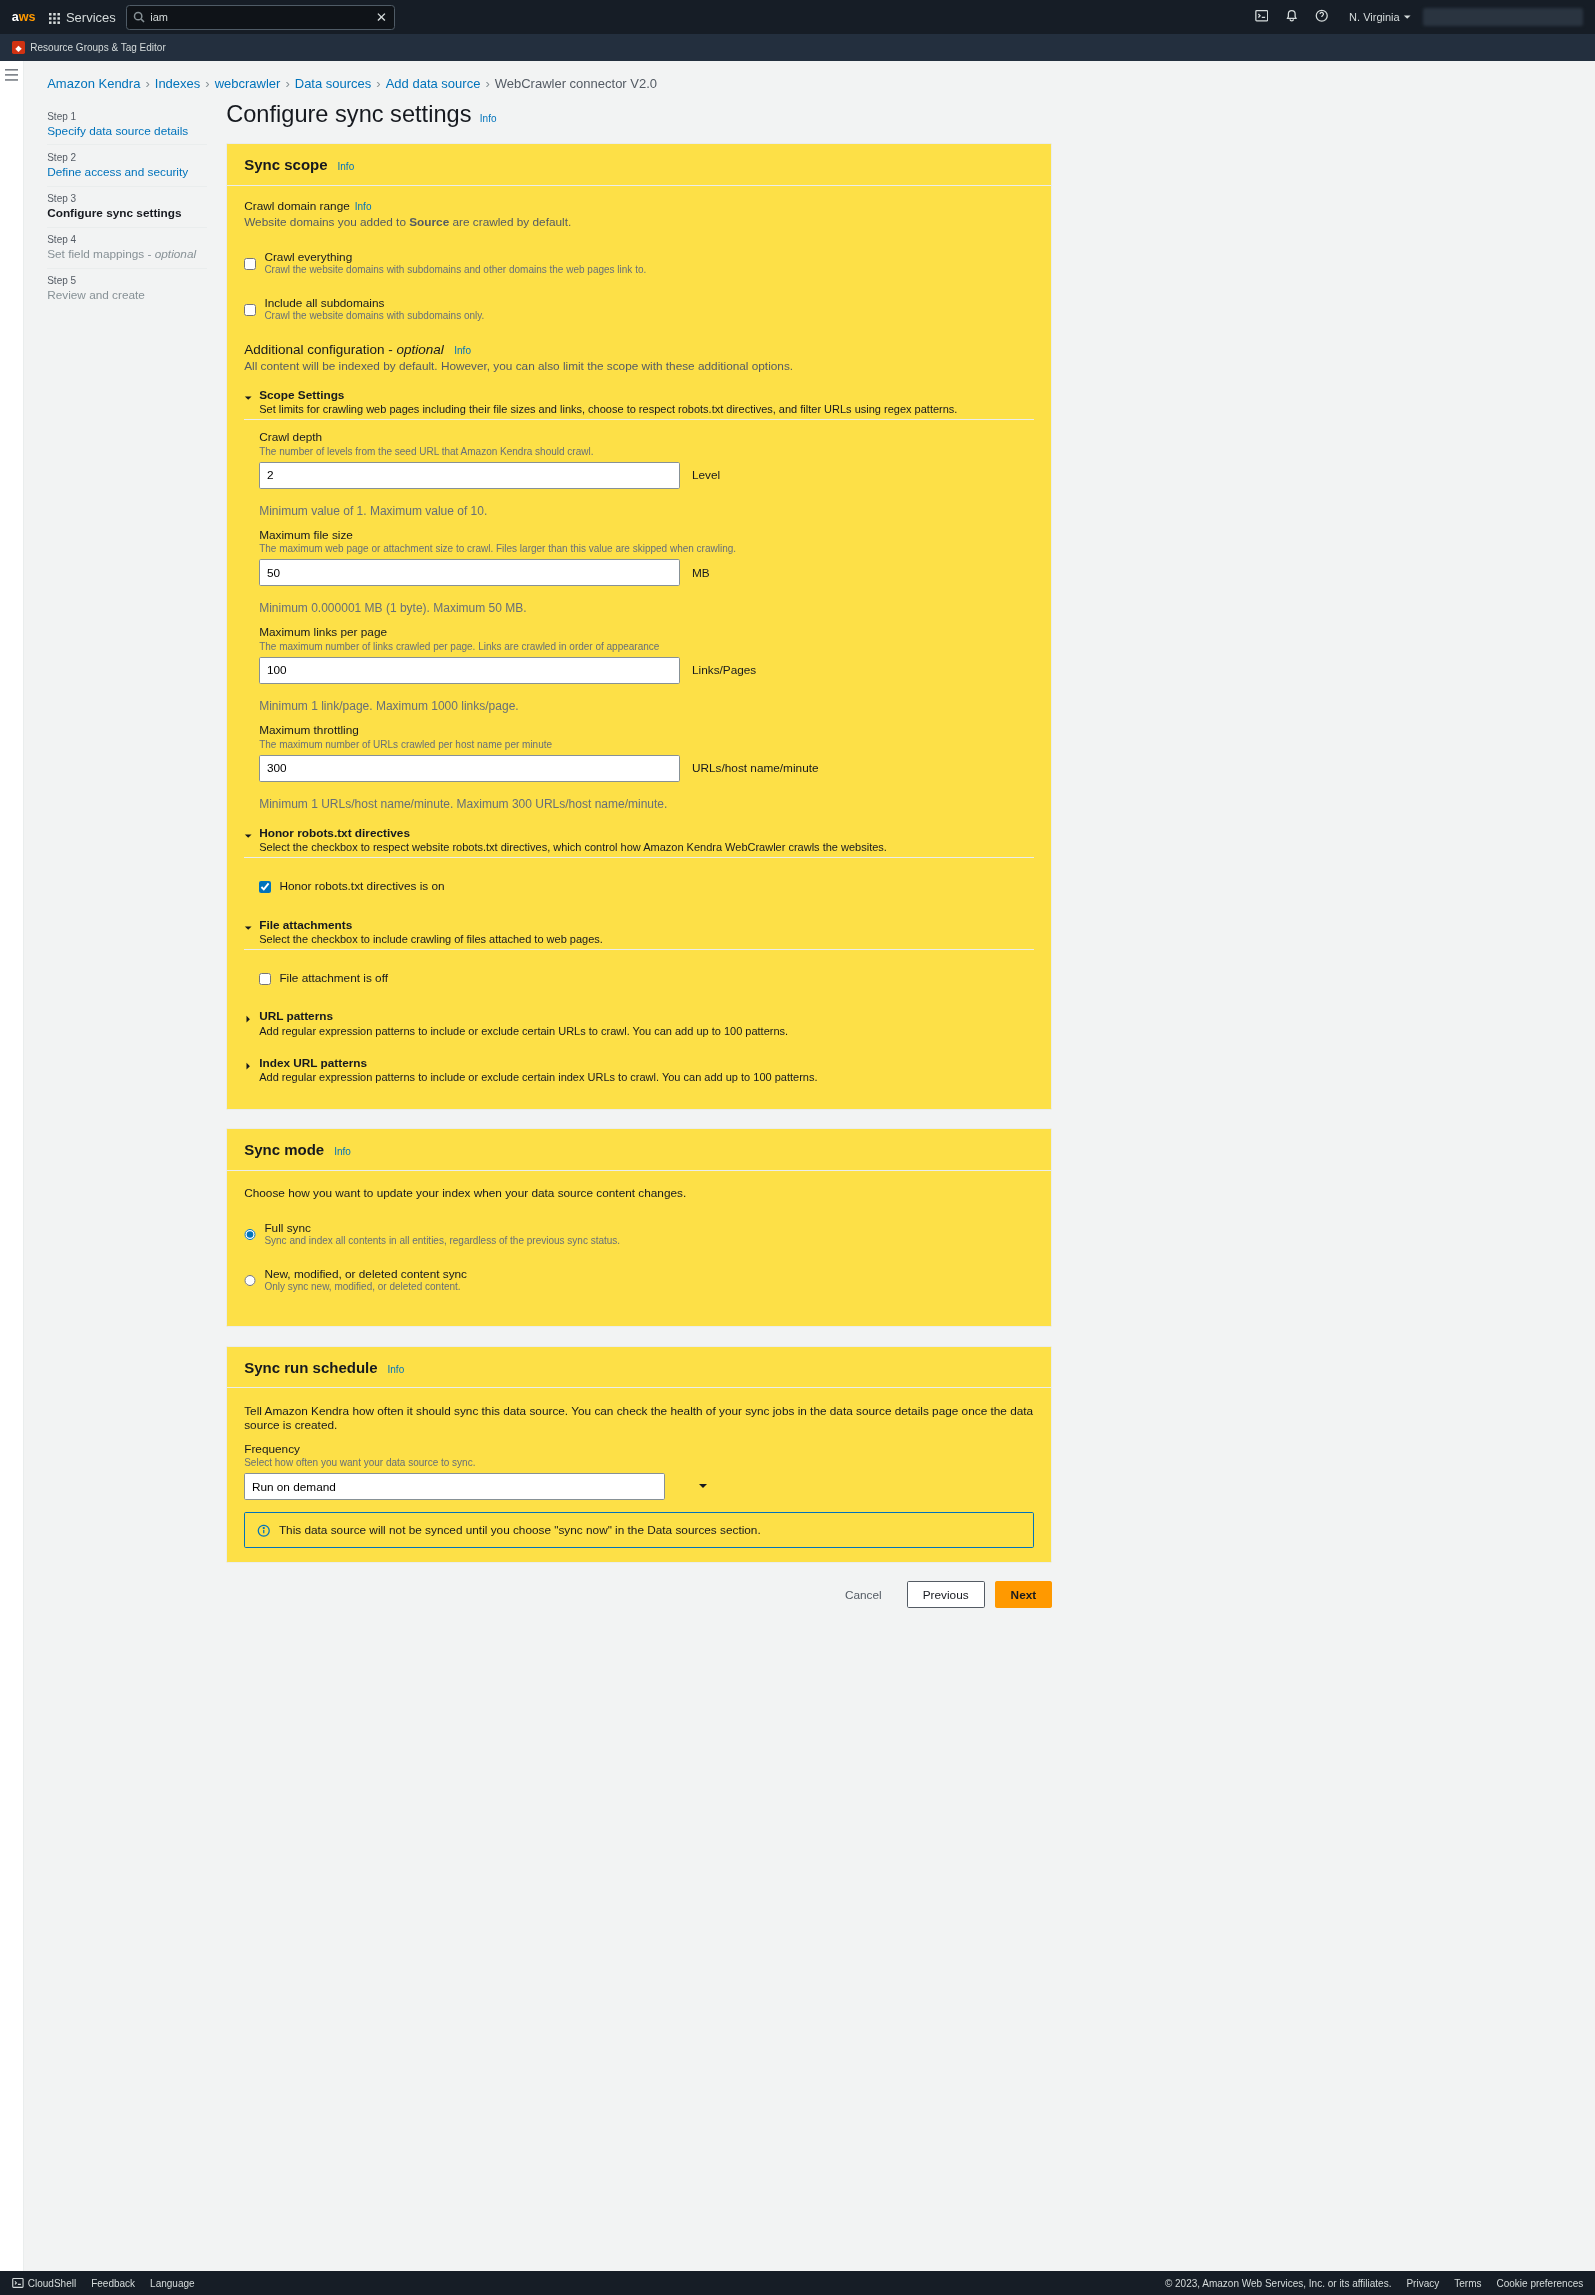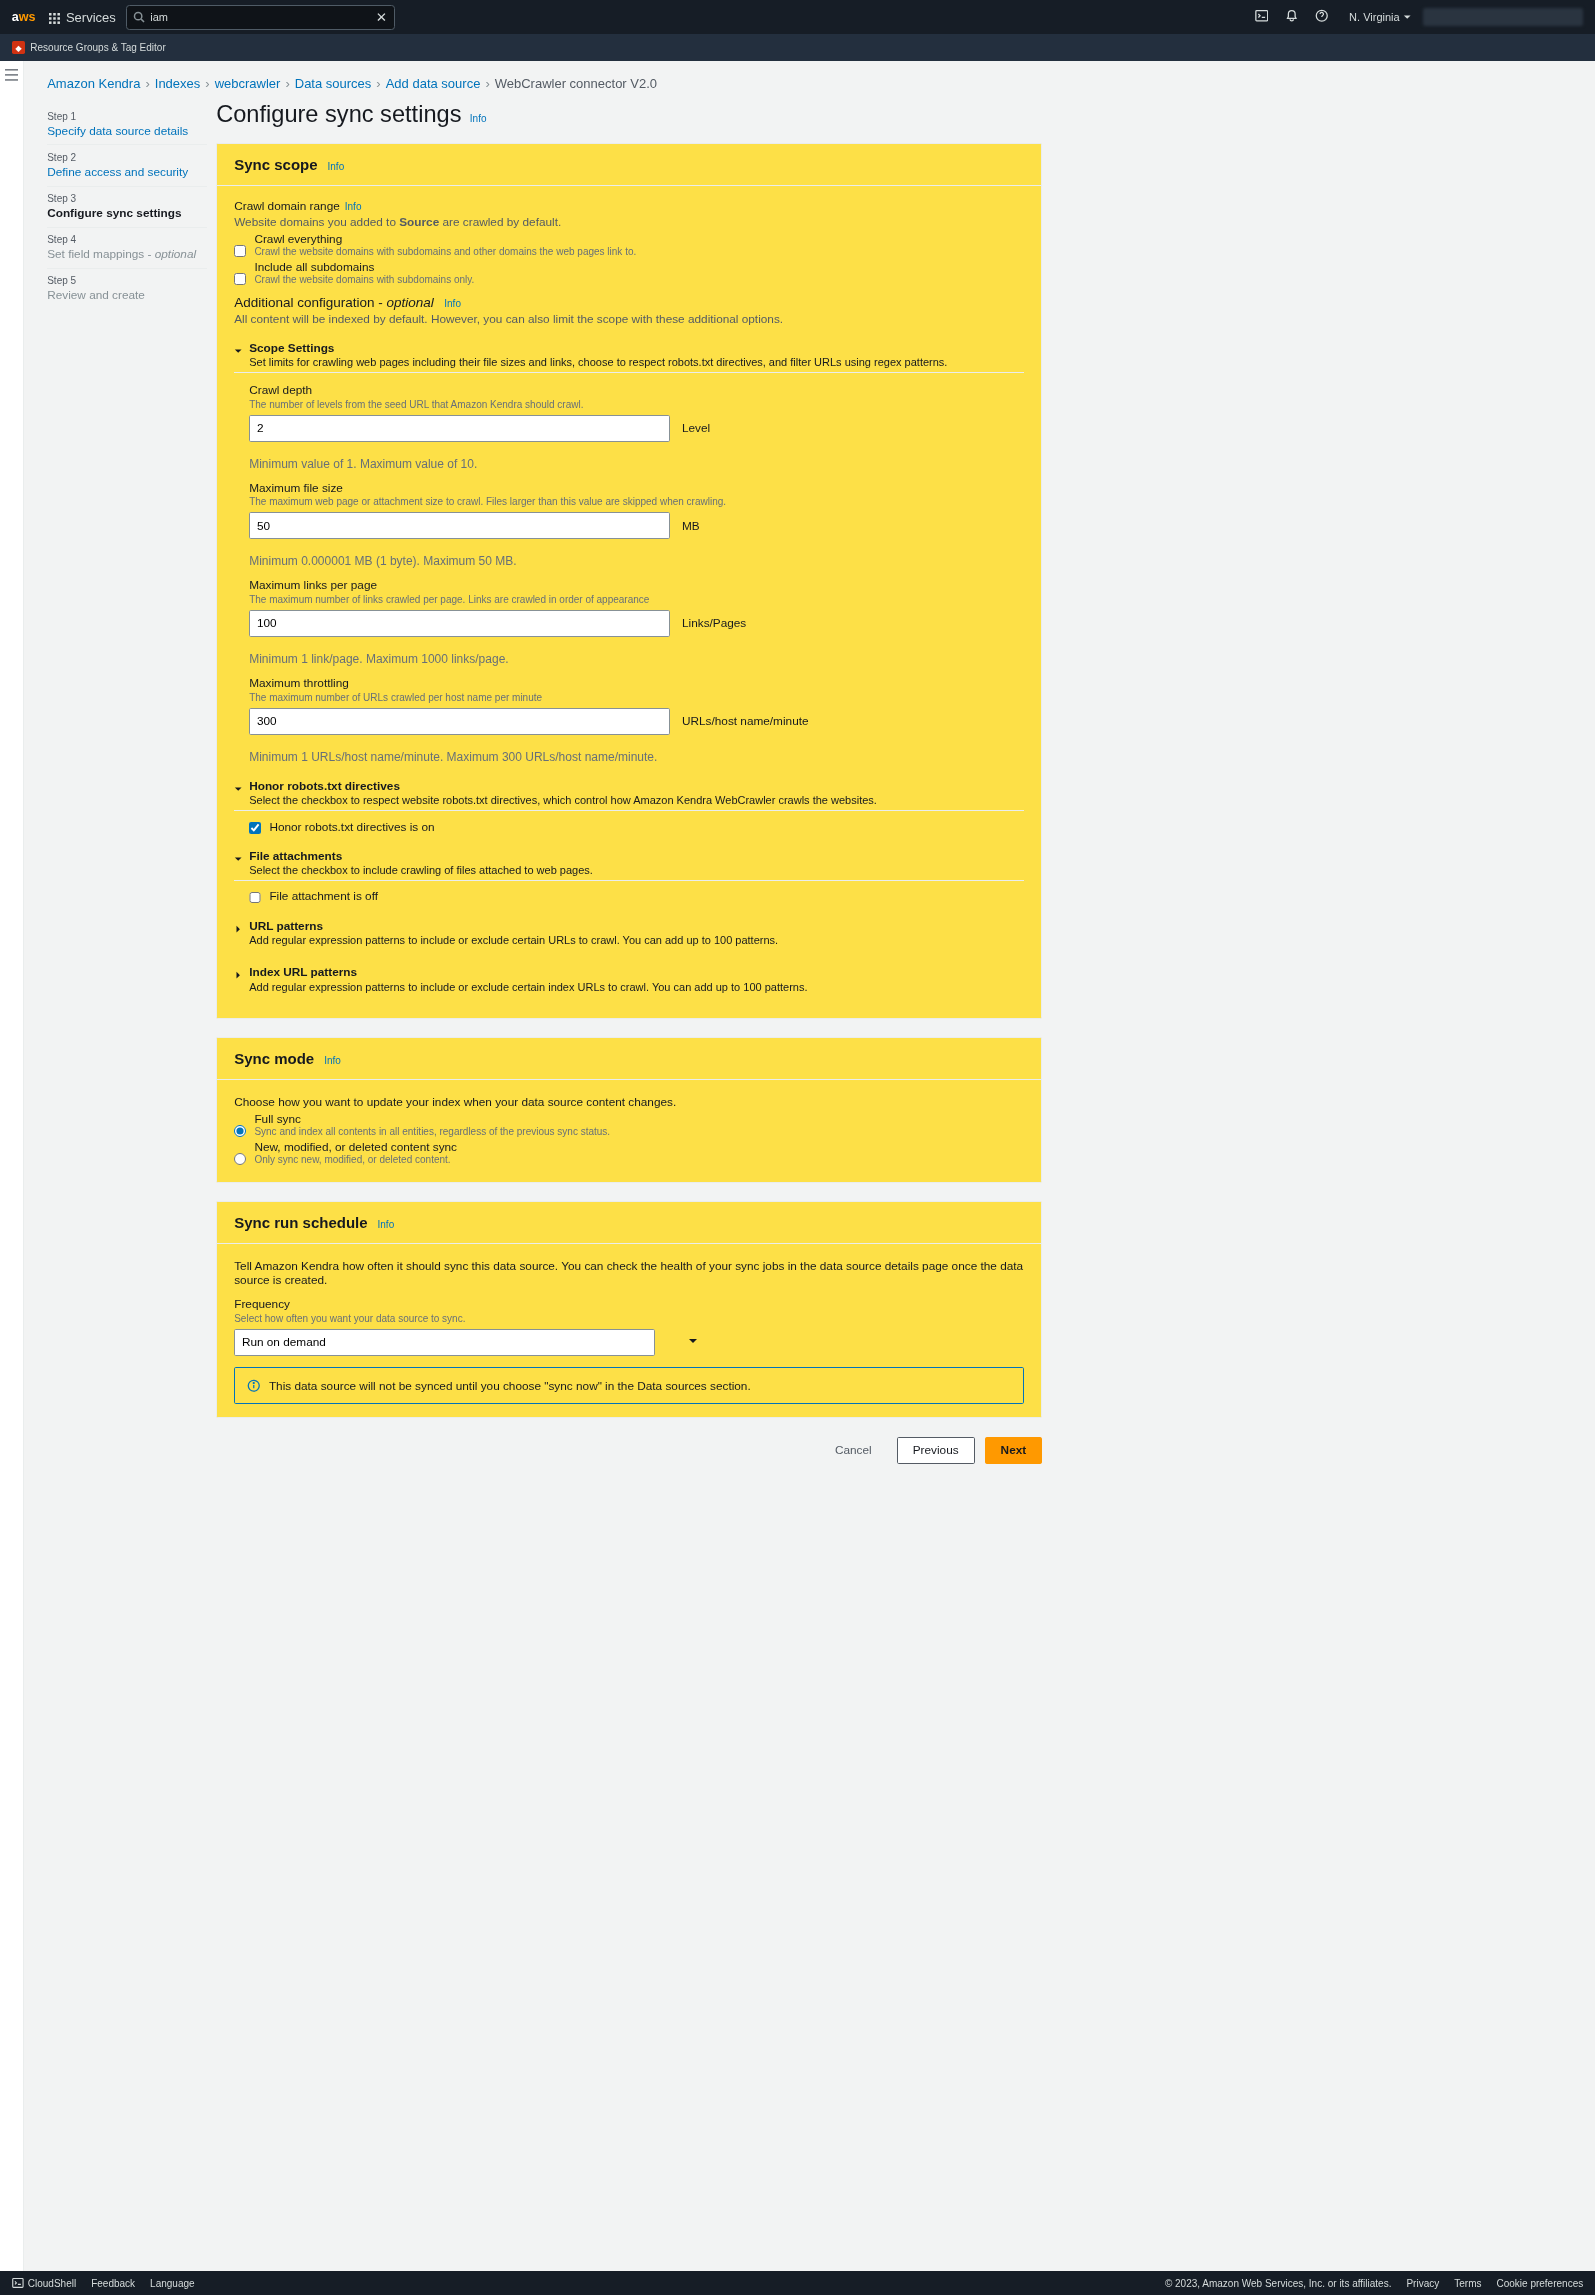--- a/index.html
+++ b/index.html
@@ -28,42 +28,42 @@
 
 
 .page{display:flex;min-height:calc(100vh - 61px - 23.6px)}
 .gutter{width:23.6px;background:#fff;border-right:0.8px solid #eaeded;display:flex;justify-content:center;padding-top:8.4px}
 .gutter .ham{cursor:pointer}
 .main{flex:1;padding:0 23.6px 20px;max-width:100%}
 .crumbs{padding:15px 0 6.7px;font-size:13px;display:flex;flex-wrap:wrap;align-items:center}
 .crumbs .sep{color:#879196;margin:0 5px}
 .crumbs .cur{color:#545b64}
 
-.cols{display:flex;gap:9px}
+.cols{display:flex;gap:19px}
 .steps{width:160px;flex:none;padding-top:6.7px}
 .step{padding:6.7px 0;border-bottom:0.8px solid #eaeded}
 .step .n{font-size:10px;color:#545b64}
 .step .t{font-size:11.8px;margin-top:1.7px}
 .step .t.link{color:#0073bb;cursor:pointer}
 .step .t.cur{color:#16191f;font-weight:700}
 .step .t.dis,.step .t.dis i{color:#879196}
 
 .content{flex:1;max-width:826px}
 h1{font-size:23.6px;font-weight:400;margin:3.4px 0 15px}
 h1 .info{font-size:10px;color:#0073bb;margin-left:8.4px;font-weight:400}
 .panel{background:#fde047;border:0.8px solid #eaeded;border-radius:1.7px;margin-bottom:18.5px}
 .panel-hd{padding:11.8px 17px;border-bottom:0.8px solid #eaeded}
 .panel-hd h2{font-size:15px;font-weight:700;display:inline}
 .panel-hd .info{font-size:10px;color:#0073bb;margin-left:6.7px;font-weight:400}
 .panel-bd{padding:13.5px 17px}
 .lbl{font-size:11.8px;color:#16191f}
 .lbl .info{font-size:10px;color:#0073bb;margin-left:5px}
 .desc{font-size:11.8px;color:#545b64;margin-top:1.7px}
 
-.ck{display:flex;align-items:flex-end;margin:3px 0}
+.ck{display:flex;align-items:center;margin:21px 0}
 .ck input[type=checkbox],.ck input[type=radio]{margin-top:2.5px;margin-right:8.4px;width:11.8px;height:11.8px;accent-color:#0073bb}
 .ck .ct .h{font-size:11.8px}
 .ck .ct .d{font-size:10px;color:#687078}
 
 h3.sub{font-size:13.5px;font-weight:400;margin-top:10px}
 h3.sub i{font-style:italic}
 h3.sub .info{font-size:10px;color:#0073bb;margin-left:6.7px}
 
 .exp{margin-top:11.8px}
 .exp-h{display:flex;align-items:flex-start;cursor:pointer;padding:3.4px 0;border-bottom:0.8px solid #eaeded;margin-bottom:8.4px}

